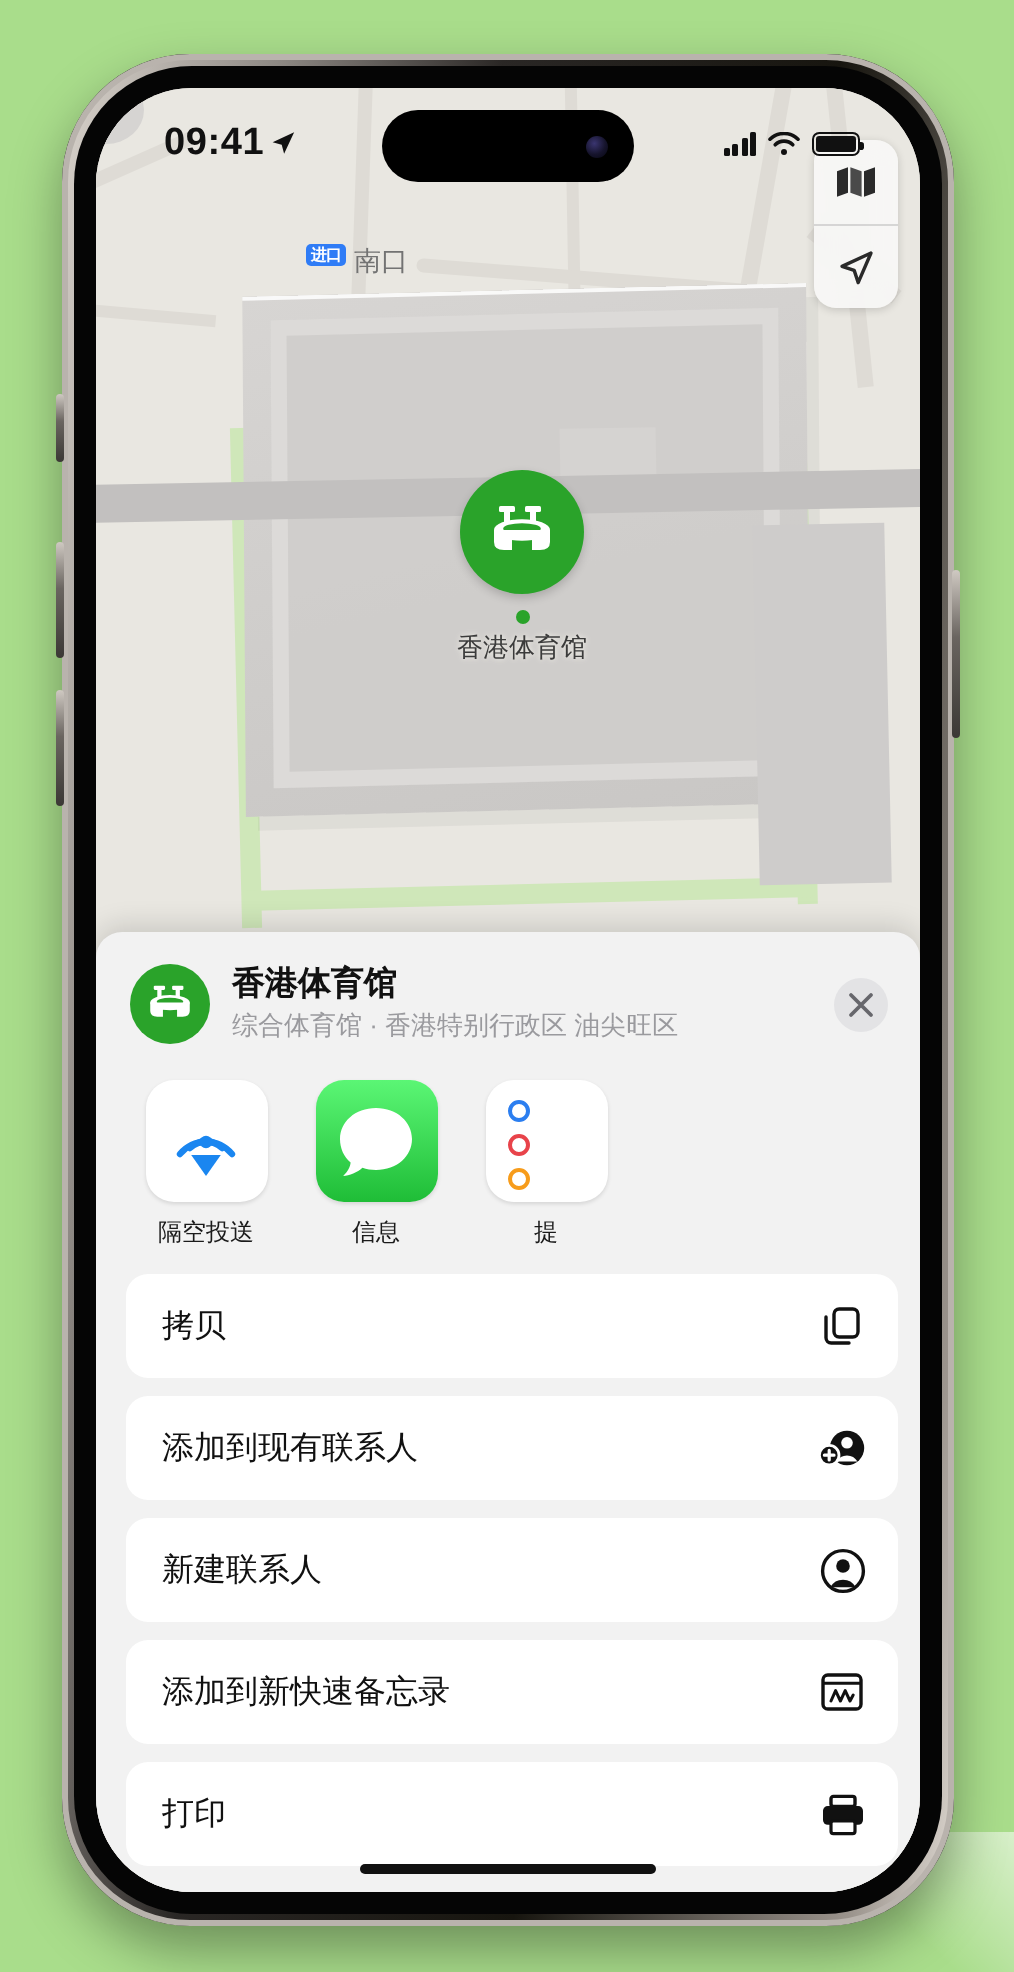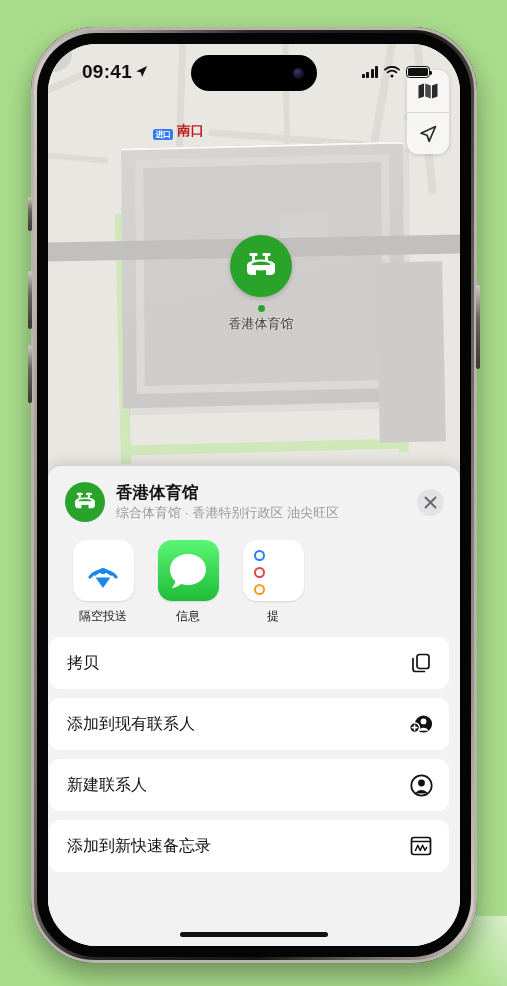--- a/index.html
+++ b/index.html
@@ -132,29 +132,29 @@
     background: #cecccb; transform: rotate(-1.2deg);
   }
   .bldg-top-nub {
     left: 232px; top: 170px; width: 48px; height: 28px;
     background: #d5d3d1; transform: rotate(-1deg);
   }
 
   
   .transit-label {
     position: absolute; left: 105px; top: 78px;
-    display: flex; align-items: flex-end; gap: 4px;
+    display: flex; align-items: flex-start; gap: 4px;
   }
   .transit-badge {
     background: #2f7cf6; color: #fff; font-size: 8px; font-weight: bold;
     border-radius: 2.5px; padding: 1.5px 2.5px; line-height: 1;
     letter-spacing: -0.5px;
   }
   .transit-text {
-    font-size: 13.5px; color: #b91c1c; font-weight: 700;
+    font-size: 13.5px; color: #737373; font-weight: 400;
   }
 
   
   .poi {
     position: absolute; left: 158px; top: 191px;
     width: 110px; display: flex; flex-direction: column; align-items: center;
   }
   .pin {
     width: 62px; height: 62px; background: #2aa32a; border-radius: 50% 50% 50% 50%;
     position: relative;
@@ -256,21 +256,21 @@
   .notes-top { height: 18px; background: linear-gradient(180deg,#fbc52d,#f9b718); }
   .notes-perf { height: 5px; background: #fff;
     background-image: repeating-linear-gradient(90deg,#d9d9d9 0 1.6px, transparent 1.6px 4.4px);
   }
   .notes-line { height: 0.9px; background: #dcdcdc; margin: 0 0 0 0; }
   .ic-reminders { background:#fff; padding: 10px 0 0 11px; }
   .rem-dot { width: 11px; height: 11px; border-radius: 50%; margin-bottom: 6px;
              border: 2.5px solid; }
 
   
-  .actions { padding: 2px 11px 0 1px; }
+  .actions { padding: 2px 11px 0 15px; }
   .action-card {
     background: #fff; border-radius: 11px; margin-bottom: 9px;
     display: flex; align-items: center; justify-content: space-between;
     padding: 0 16px 0 18px; height: 52px;
   }
   .action-label { font-size: 16px; color: #111; }
   .action-ic { width: 24px; height: 24px; display:flex; align-items:center; justify-content:center; }
 
   .home-indicator {
     position: absolute; left: 50%; bottom: 9px; transform: translateX(-50%);
@@ -485,20 +485,30 @@
           <span class="action-label">添加到新快速备忘录</span>
           <span class="action-ic">
             <svg width="22" height="20" viewBox="0 0 22 20">
               <rect x="1.5" y="1.5" width="19" height="17" rx="2.4" fill="none" stroke="#111" stroke-width="1.7"></rect>
               <path d="M1.5 5.6 H20.5" stroke="#111" stroke-width="1.5"></path>
               <path d="M5.5 14.5 L7.8 9.3 L10.2 14.5 L12.6 9.3 L15 14.5 L16.6 11.5" fill="none" stroke="#111" stroke-width="1.5" stroke-linecap="round" stroke-linejoin="round"></path>
             </svg>
           </span>
         </div>
 
+        <div class="action-card">
+          <span class="action-label">打印</span>
+          <span class="action-ic">
+            <svg width="23" height="21" viewBox="0 0 23 21">
+              <rect x="5.5" y="1.2" width="12" height="5" rx="1.2" fill="none" stroke="#111" stroke-width="1.7"></rect>
+              <rect x="1.5" y="6" width="20" height="9.4" rx="2.4" fill="#111"></rect>
+              <rect x="5.5" y="13.4" width="12" height="6.4" rx="1.2" fill="#fff" stroke="#111" stroke-width="1.6"></rect>
+            </svg>
+          </span>
+        </div>
 
       </div>
 
       <div class="home-indicator"></div>
     </div>
 
   </div>
 </div>
 
 </body></html>

